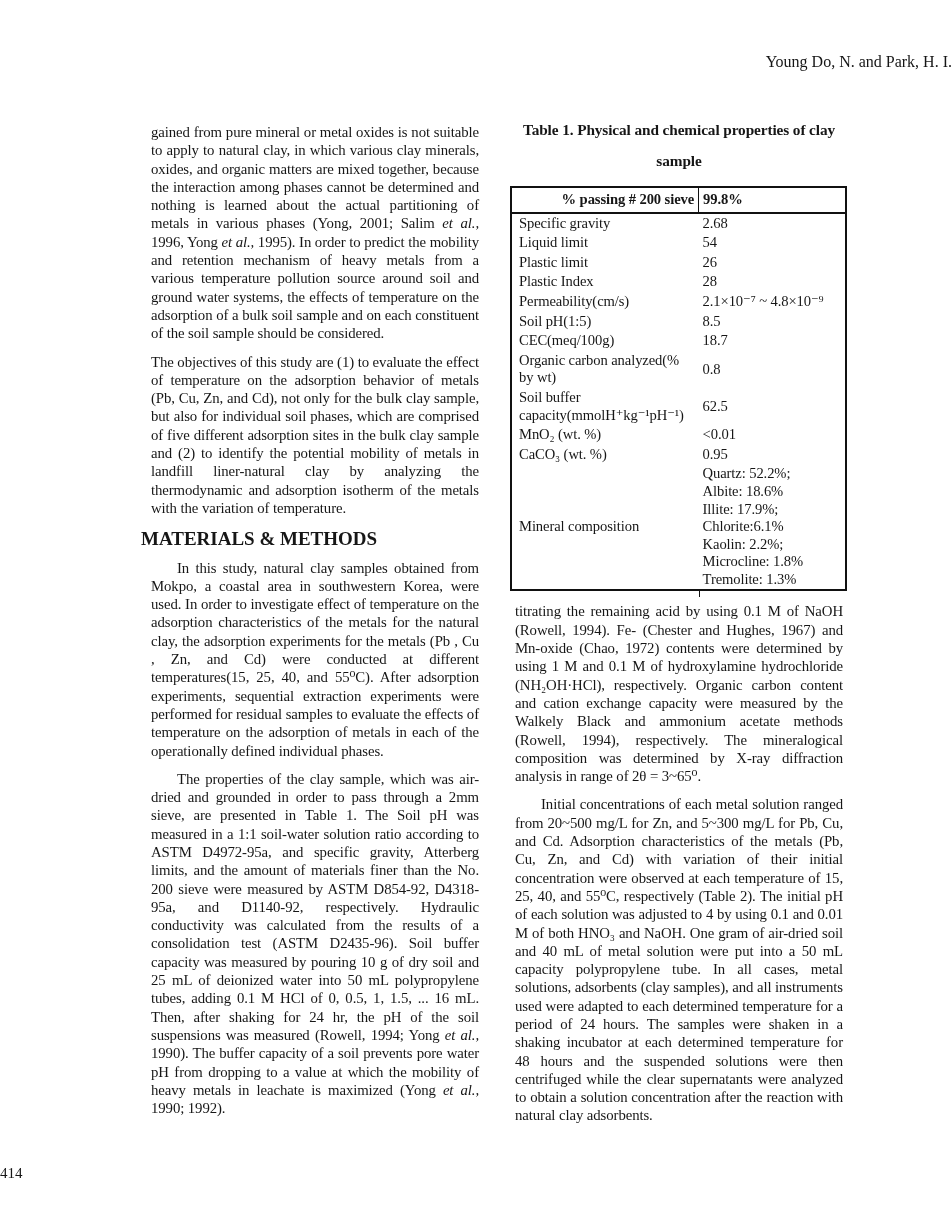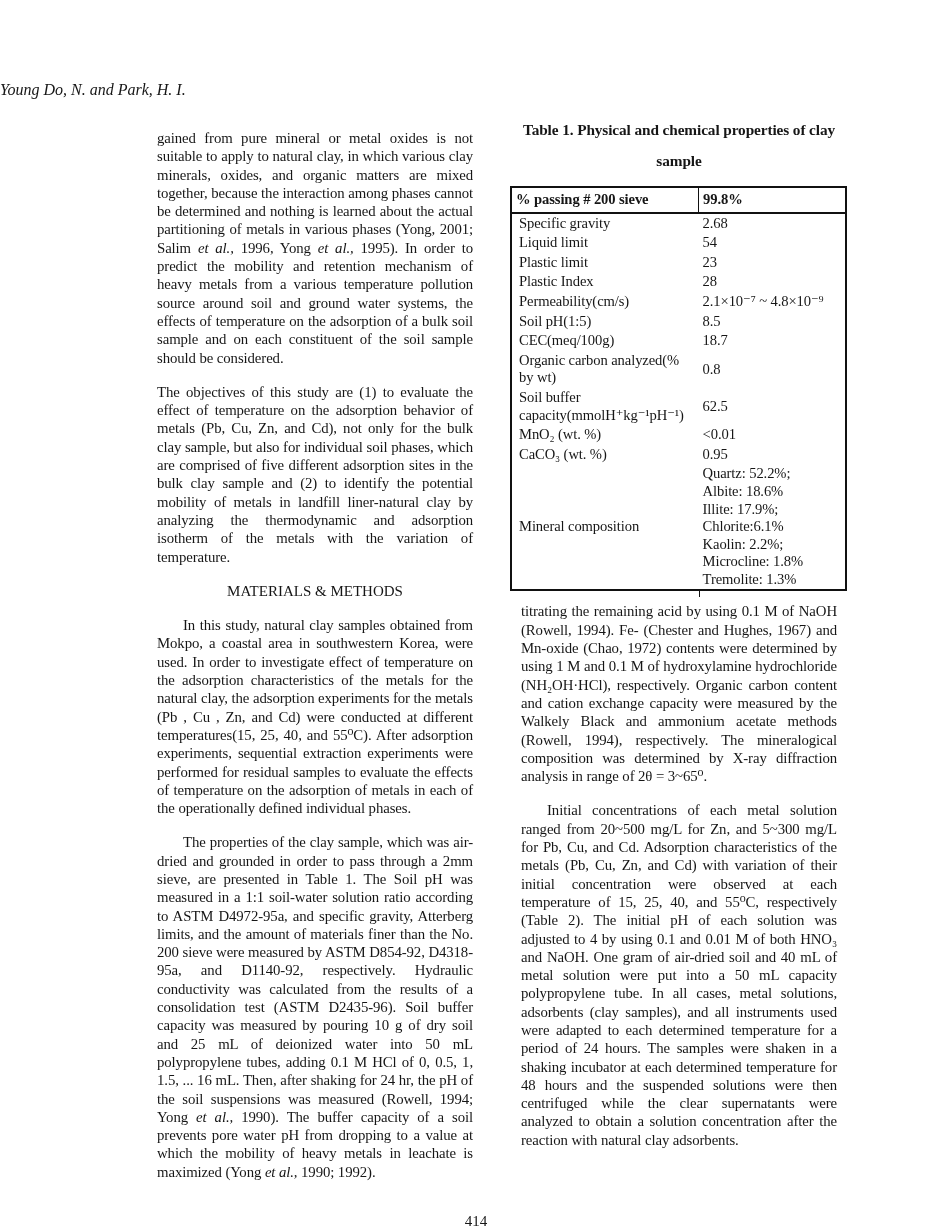--- a/index.html
+++ b/index.html
@@ -5,62 +5,62 @@
   html, body { margin: 0; padding: 0; background: #ffffff; }
   body {
     width: 952px; height: 1232px;
     font-family: "Liberation Serif", "DejaVu Serif", serif;
     color: #161616;
   }
   .page { position: relative; width: 952px; height: 1232px; overflow: hidden; background: #fff; }
 
   .running-head {
     position: absolute; top: 53px; left: 0; width: 100%;
-    text-align: left; font-style: italic; font-size: 16px; margin-top: 28px;
+    text-align: right; font-size: 16px;
   }
 
   .content {
     position: absolute; top: 113px; left: 141px; width: 712px;
     display: flex; gap: 16px;
   }
   .col { width: 348px; text-align: justify; font-size: 14.8px; line-height: 18.3px; letter-spacing: -0.1px; }
 
-  .para { margin: 16px; }
+  .para { margin: 10px; }
   .para.spaced { margin-top: 9px; }
   .para.indent { text-indent: 26px; }
 
   .section-heading {
-    font-weight: normal; font-size: 15px; margin: 13px 0 1px 0; text-align: center;
+    font-weight: bold; font-size: 19px; margin: 13px 0 1px 0; text-align: left;
     letter-spacing: 0;
   }
 
   .table-title {
     font-weight: bold; font-size: 15.3px; line-height: 31px; text-align: center;
     white-space: pre-line; margin: 1px 0 10px 0;
   }
 
   .table-wrap { position: relative; width: 337px; margin-left: 5px; }
   table.props {
     border-collapse: collapse; width: 337px;
     border: 2.5px solid #111;
     font-size: 14.6px; line-height: 17.6px;
   }
   table.props th, table.props td { padding: 1px 4px; vertical-align: middle; }
   table.props thead th { border-bottom: 2.4px solid #111; font-weight: bold; padding: 3px 4px; }
-  table.props thead th.lbl { text-align: left; border-right: 1.3px solid #111; width: 56%; font-family: Liberation Serif, serif; }
+  table.props thead th.lbl { text-align: right; border-right: 1.3px solid #111; width: 56%; font-family: Liberation Serif, serif; }
   table.props thead th.val { text-align: left; width: 44%; }
   table.props td.lbl { text-align: left; padding-left: 7px; white-space: pre-line; width: 56%; }
   table.props td.val { text-align: left; white-space: pre-line; width: 44%; }
   .divider-tick {
     position: absolute; left: 56%; bottom: -6px; width: 1.3px; height: 8px; background: #111;
   }
 
   .page-number {
-    position: absolute; top: 1213px; left: 0; width: 100%;
-    text-align: center; font-size: 15px;
+    position: absolute; top: 1165px; left: 0; width: 100%;
+    font-size: 15px;
   }
 </style>
 </head>
 <body>
 
 <div class="page">
 
   <div class="running-head">Young Do, N. and Park, H. I.</div>
 
   <div class="content">
@@ -89,21 +89,21 @@
             <tr>
                 <td class="lbl">Specific gravity</td>
                 <td class="val">2.68</td>
               </tr>
             <tr>
                 <td class="lbl">Liquid limit</td>
                 <td class="val">54</td>
               </tr>
             <tr>
                 <td class="lbl">Plastic limit</td>
-                <td class="val">23</td>
+                <td class="val">26</td>
               </tr>
             <tr>
                 <td class="lbl">Plastic Index</td>
                 <td class="val">28</td>
               </tr>
             <tr>
                 <td class="lbl">Permeability(cm/s)</td>
                 <td class="val">2.1×10⁻⁷ ~ 4.8×10⁻⁹</td>
               </tr>
             <tr>

